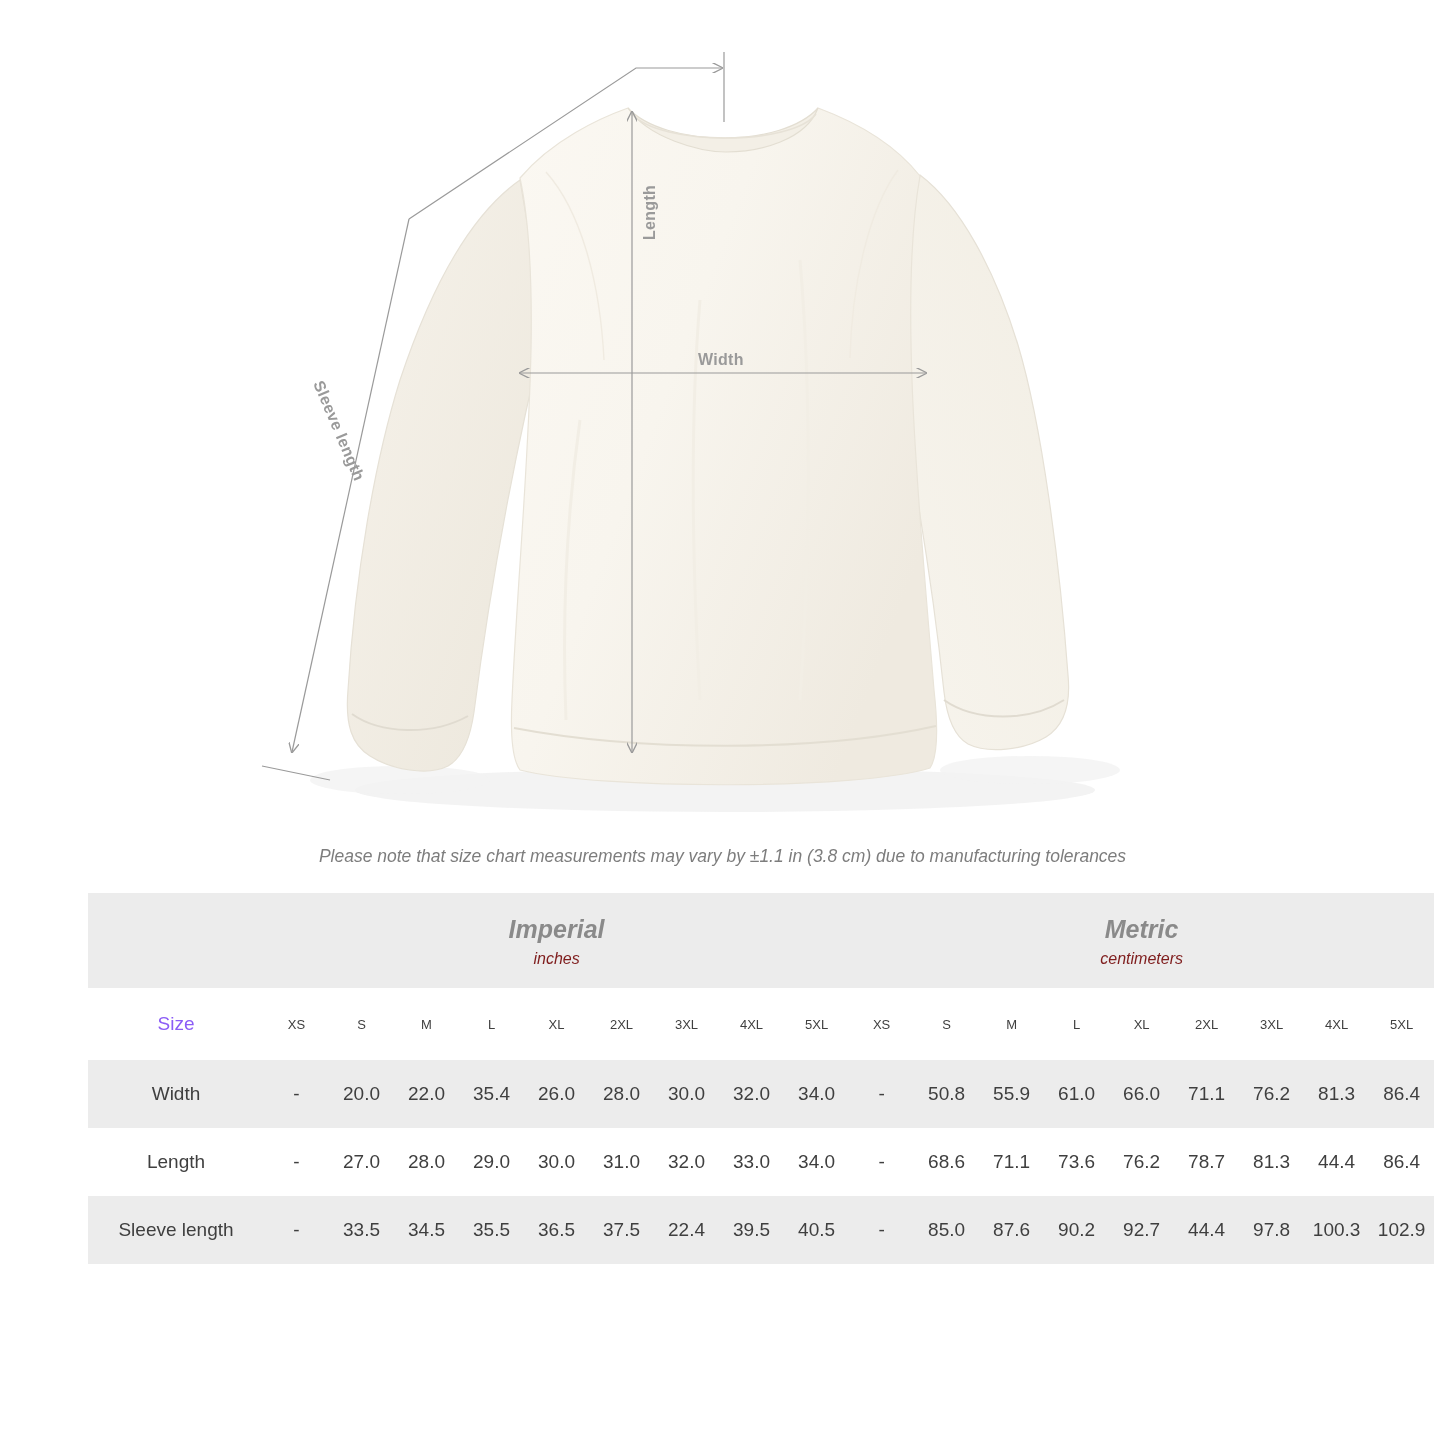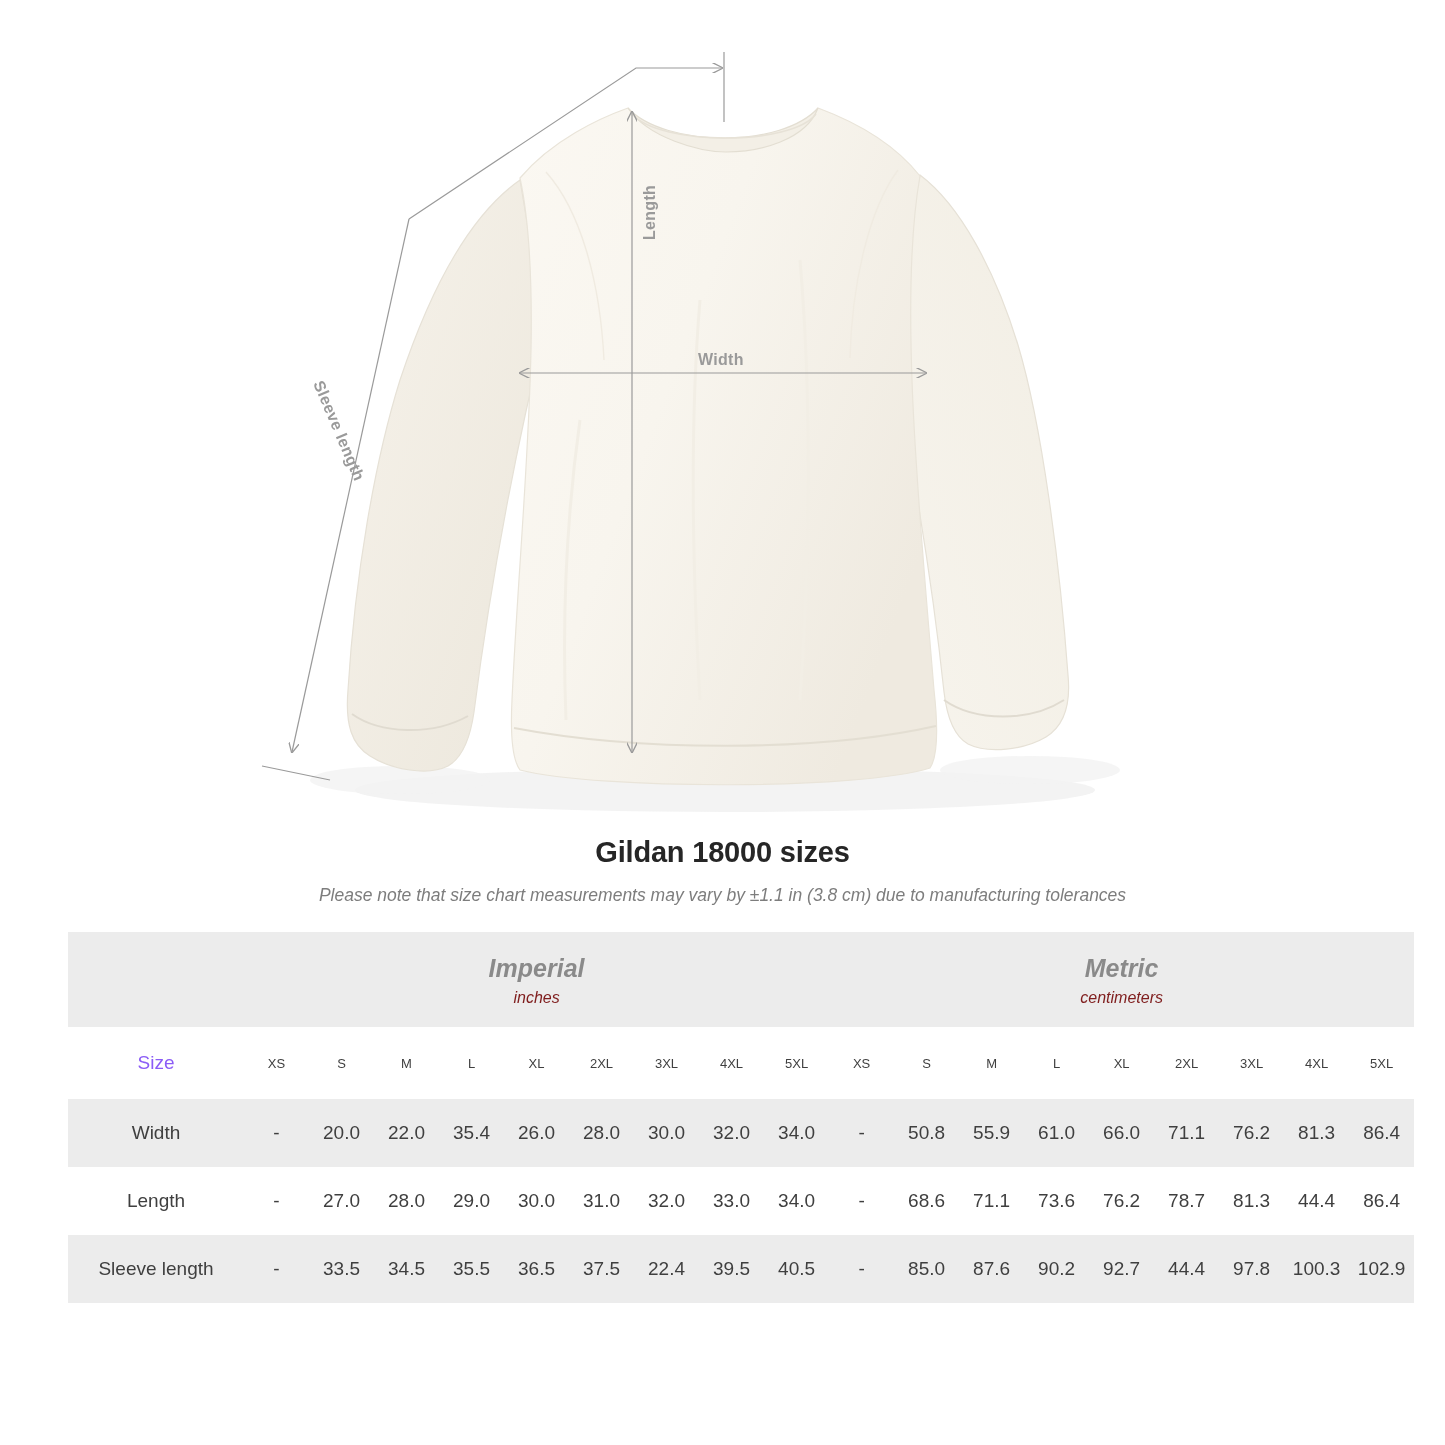--- a/index.html
+++ b/index.html
@@ -74,20 +74,21 @@
     margin-top: 16px;
     font-size: 17.5px;
     font-style: italic;
     color: #7d7d7d;
   }
 
   
   .table-wrap {
     margin-top: 26px;
     padding: 0 68px;
+    margin-left: 20px;
   }
   table.size-table {
     width: 100%;
     border-collapse: collapse;
     table-layout: fixed;
   }
   table.size-table td, table.size-table th {
     text-align: center;
     font-weight: normal;
   }
@@ -202,21 +203,20 @@
       <line x1="724" y1="52" x2="724" y2="122" stroke="#9a9a9a" stroke-width="1.2"></line>
       <line x1="262" y1="766" x2="330" y2="780" stroke="#9a9a9a" stroke-width="1.2"></line>
     </svg>
 
     <div class="dim-label length">Length</div>
     <div class="dim-label width">Width</div>
     <div class="dim-label sleeve">Sleeve length</div>
   </div>
 
   <div class="title-block">
-    <div class="chart-title">Gildan 18000 sizes</div>
     <div class="chart-note">Please note that size chart measurements may vary by ±1.1 in (3.8 cm) due to manufacturing tolerances</div>
   </div>
 
   <div class="table-wrap">
     <table class="size-table">
       <colgroup>
         <col class="col-label">
         <col class="col-cell">
           <col class="col-cell">
           <col class="col-cell">

